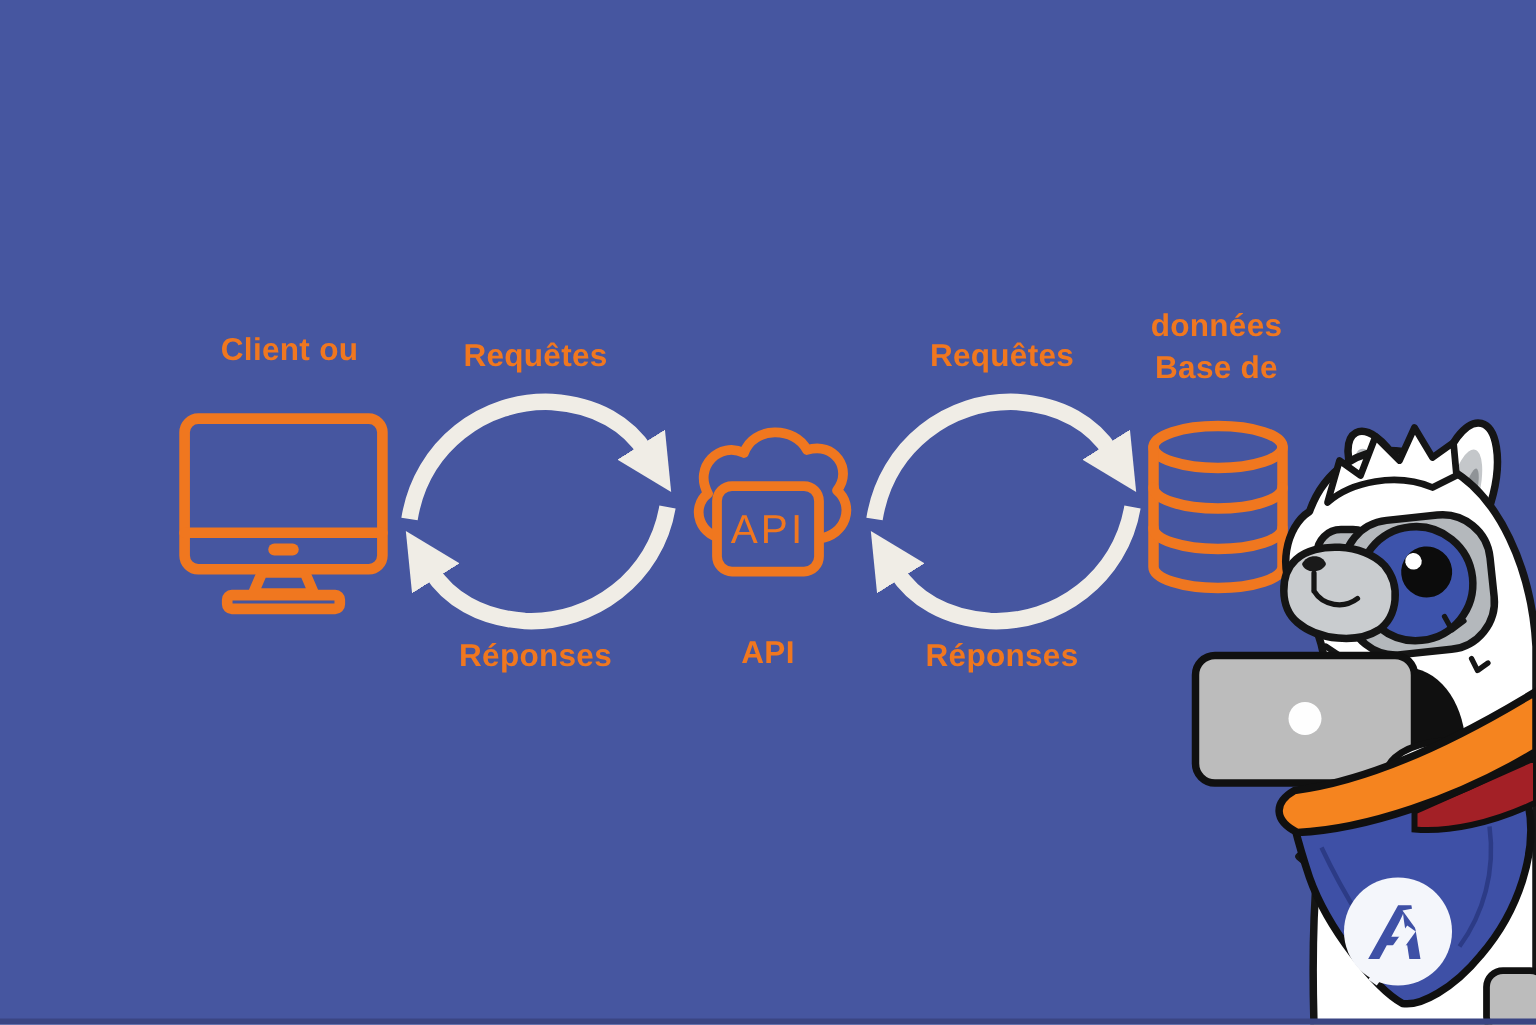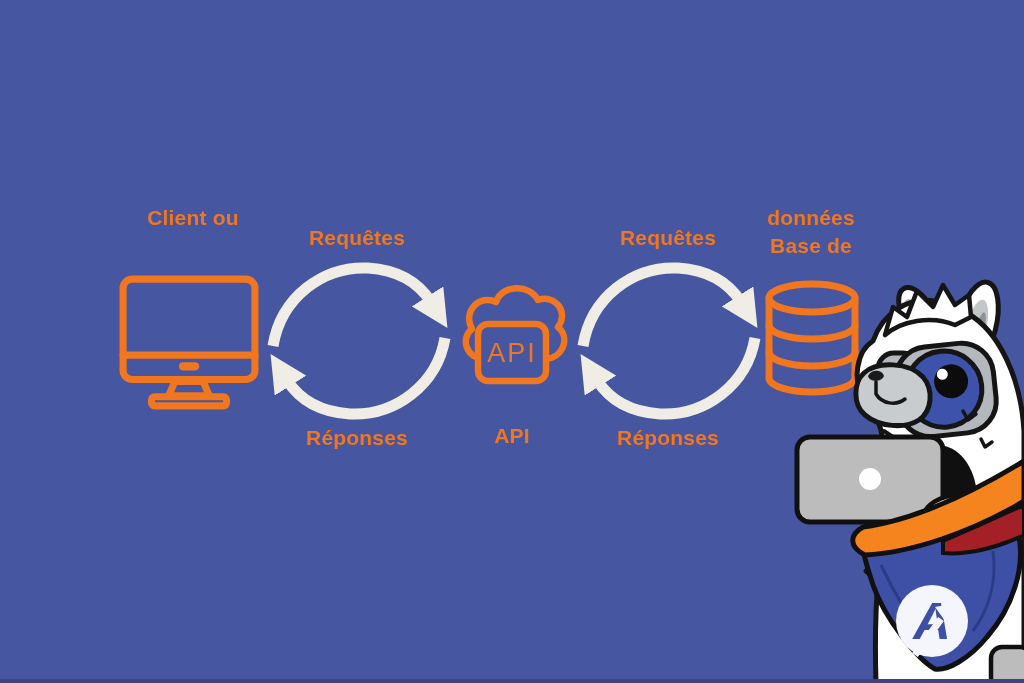--- a/index.html
+++ b/index.html
@@ -24,21 +24,21 @@
   .bottom-strip{
     position:absolute;left:0;bottom:0;width:100%;height:4px;
     background:#3A4583;
   }
 </style>
 </head>
 <body>
 
 <div class="canvas">
 
-  <div class="lbl" style="left:103px;top:204px;width:180px;">
+  <div class="lbl" style="left:103px;top:220px;width:180px;">
     <div>Client ou</div>
   </div>
 
   <svg class="abs" style="left:118px;top:274px;" width="142" height="138" viewBox="0 0 140 136">
     <g fill="none" stroke="#F0771F" stroke-width="7" stroke-linejoin="round" stroke-linecap="round">
       <rect x="5" y="5" width="130" height="99" rx="9"></rect>
       <line x1="5" y1="80" x2="135" y2="80"></line>
       <path d="M 56 106 L 84 106 L 90 120 L 50 120 Z"></path>
       <rect x="33" y="121" width="74" height="9" rx="3"></rect>
     </g>

